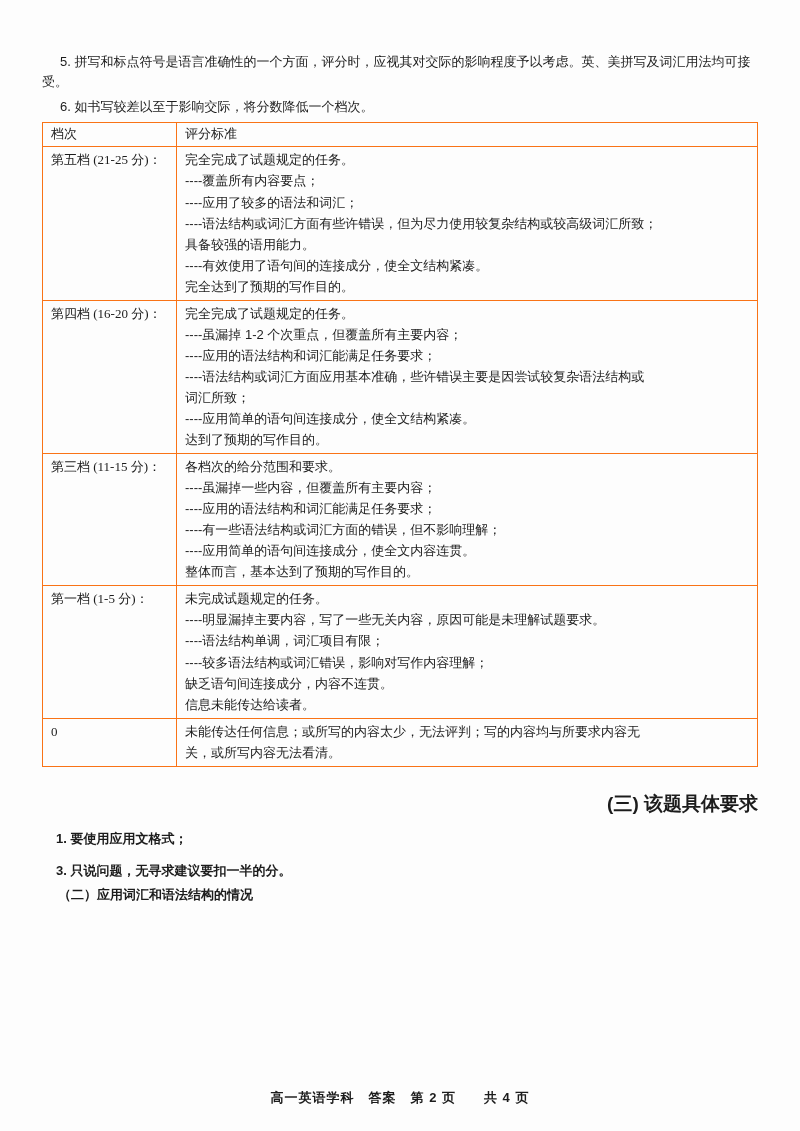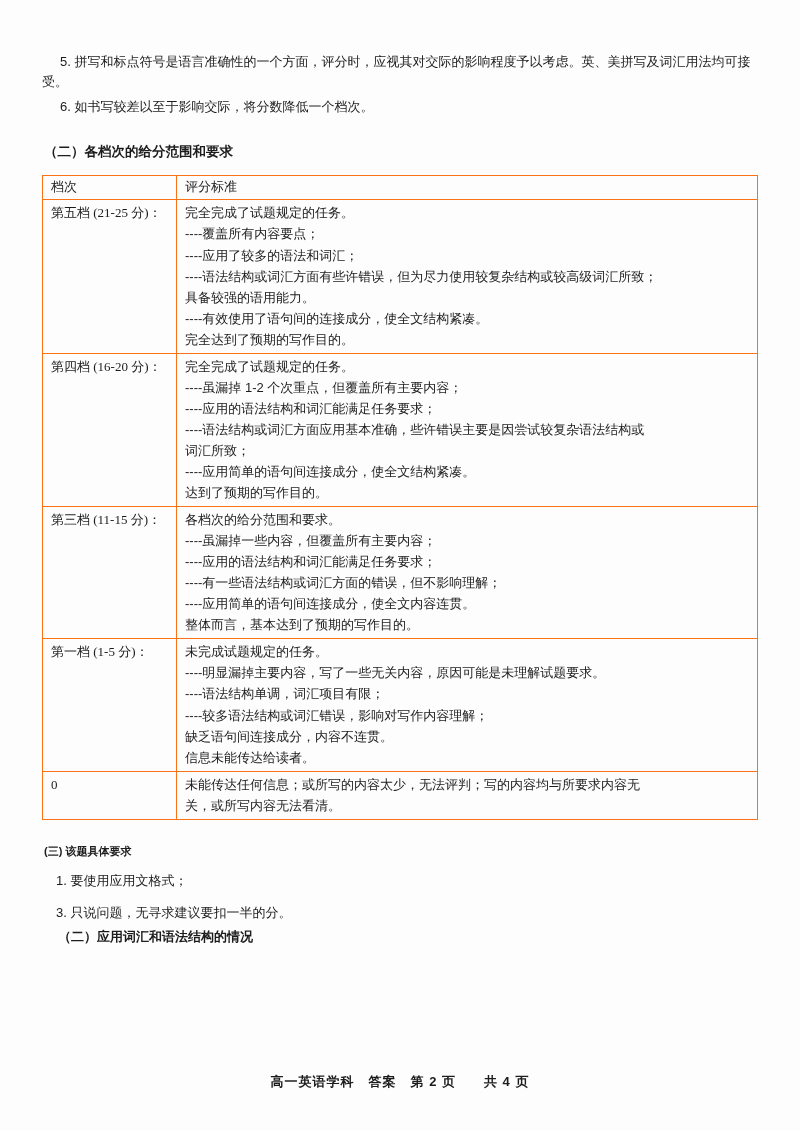--- a/index.html
+++ b/index.html
@@ -36,55 +36,55 @@
     vertical-align: top;
     text-align: left;
     font-weight: normal;
   }
   table.rubric th { height: 20px; }
   .col-level { width: 134px; }
   td.col-criteria div { line-height: 1.62; }
   td.col-level { line-height: 1.62; font-family: Liberation Serif, serif; }
   .section3-heading {
     font-weight: bold;
-    font-size: 11px;
+    font-size: 19px;
     margin: 24px 0 6px 2px;
+    text-align: right;
   }
   .sub-heading {
     font-weight: bold;
     font-size: 13px;
     margin: 5px 0 5px 16px;
   }
   .points .point {
     margin: 12px 0 3px 14px;
     line-height: 1.55;
-    font-weight: normal;
+    font-weight: bold;
   }
   .footer {
     position: absolute;
     left: 0;
-    bottom: 40px;
+    bottom: 24px;
     width: 100%;
     text-align: center;
     font-weight: bold;
     font-size: 13px;
     letter-spacing: 1px;
   }
 </style>
 </head>
 <body>
 
 <div class="page">
 
   <div class="intro">
       <p class="note">5.  拼写和标点符号是语言准确性的一个方面，评分时，应视其对交际的影响程度予以考虑。英、美拼写及词汇用法均可接受。</p>
       <p class="note">6.  如书写较差以至于影响交际，将分数降低一个档次。</p>
     </div>
 
-  <div class="section-heading">（二）各档次的给分范围和要求</div>
 
   <table class="rubric">
     <thead>
       <tr>
         <th class="col-level">档次</th>
         <th>评分标准</th>
       </tr>
     </thead>
     <tbody>
         <tr>

